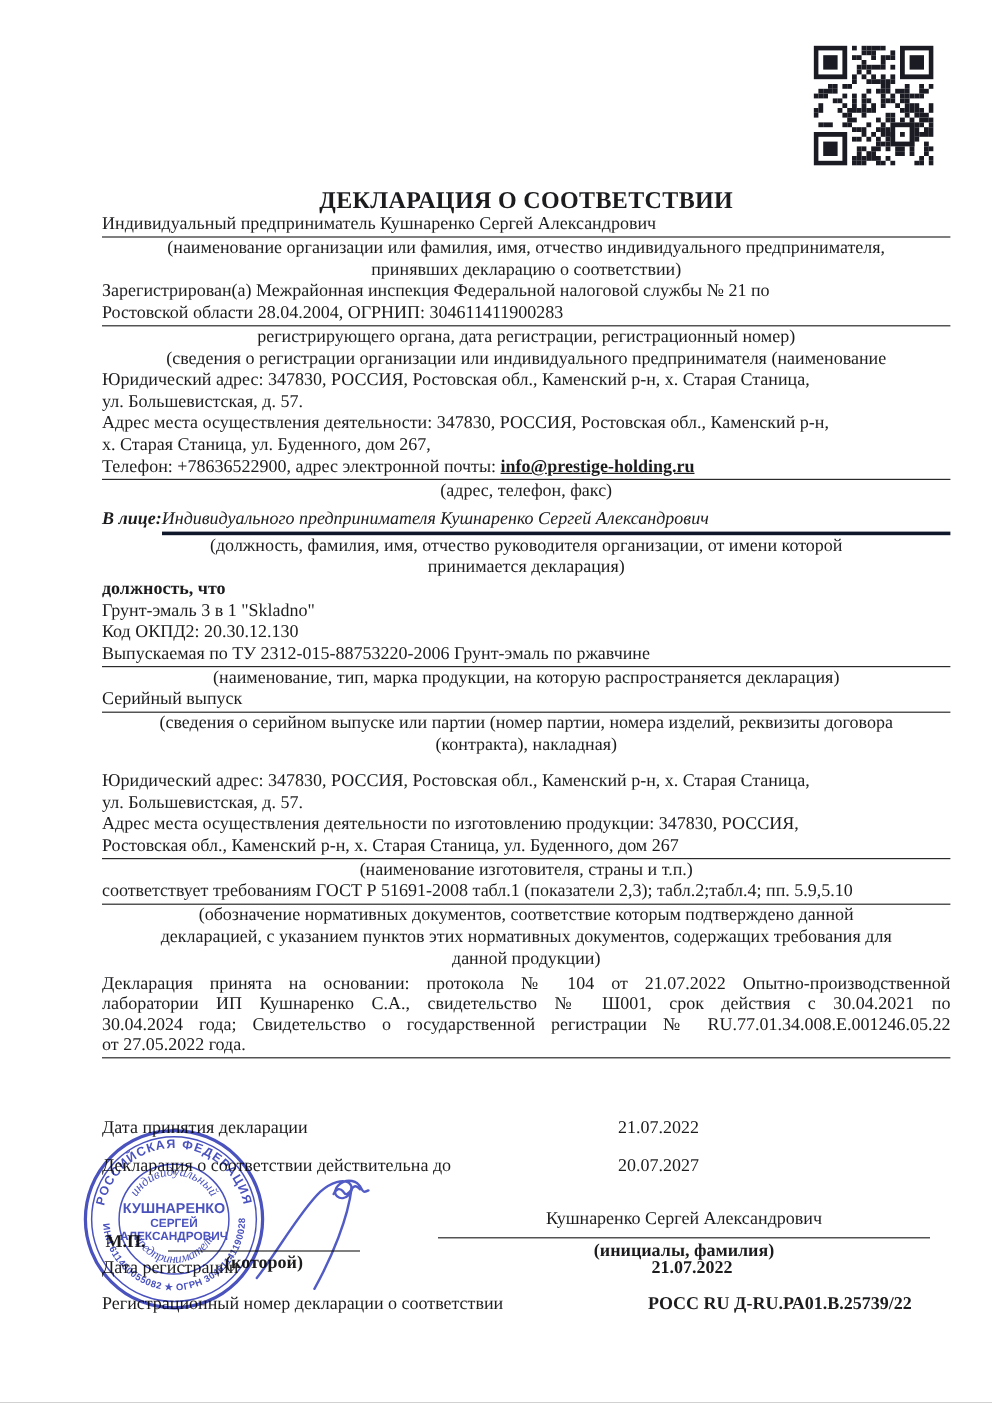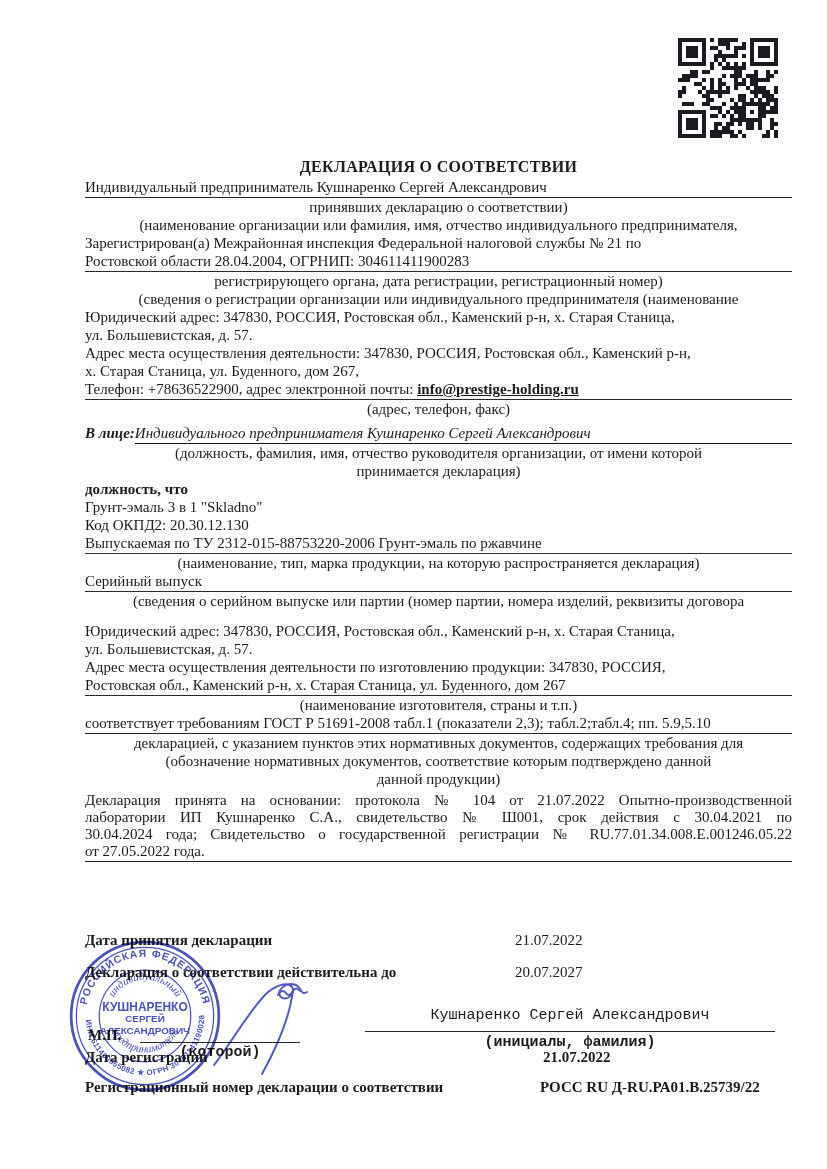--- a/index.html
+++ b/index.html
@@ -3,38 +3,38 @@
 <meta charset="utf-8">
 <style>
   html,body{margin:0;padding:0;background:#888;}
   .page{
     position:relative;width:827px;height:1169px;background:#ffffff;
     margin:0 auto;overflow:hidden;
     font-family:"Liberation Serif","DejaVu Serif",serif;
     color:#1c1c1e;font-size:15px;line-height:18px;
   }
   .content{position:absolute;left:85px;top:156px;width:707px;}
-  .doc-title{font-weight:bold;font-size:16px;text-align:center;line-height:22px;letter-spacing:.3px;}
+  .doc-title{font-weight:bold;font-size:20px;text-align:center;line-height:22px;letter-spacing:.3px;}
   .line{line-height:18px;white-space:nowrap;}
   .uline{border-bottom:1px solid #2b2b2b;padding-bottom:1px;line-height:18px;white-space:nowrap;}
   .hint{text-align:center;line-height:18px;}
   .b{font-weight:bold;}
   .jline{text-align:justify;text-align-last:justify;line-height:17px;}
   .lastjust{line-height:17px;}
   .gap6{height:6px;}
   .gap12{height:12px;}
   .gap4{height:4px;}
   .email{text-decoration:underline;font-weight:bold;}
   .flexline{display:flex;white-space:nowrap;font-style:italic;}
-  .flexline .fill{flex:1;border-bottom:1px solid #0f172a;padding-bottom:1px;}
+  .flexline .fill{flex:1;border-bottom:3px solid #0f172a;padding-bottom:1px;}
   
   .abs{position:absolute;}
-  .row-label{font-weight:bold;margin-top:35px;}
+  .row-label{font-weight:normal;margin-top:35px;}
   .row-value{position:absolute;top:0;}
-  .name-box{position:absolute;text-align:center;font-family:Liberation Mono, monospace;}
+  .name-box{position:absolute;text-align:center;}
   .rule{position:absolute;border-top:1px solid #2b2b2b;height:0;}
   
   .stamp{position:absolute;left:67px;top:938px;width:156px;height:156px;
          mix-blend-mode:multiply;opacity:.92;}
   .signature{position:absolute;left:206px;top:973px;width:112px;height:104px;
          mix-blend-mode:multiply;}
   .qr{position:absolute;left:678px;top:38px;width:100px;height:100px;}
 </style>
 </head>
 <body>
@@ -266,22 +266,22 @@
       <rect x="64" y="64" width="20" height="20" fill="#1b1b24"></rect>
       <rect x="68" y="68" width="12" height="12" fill="#fff"></rect>
       <rect x="72" y="72" width="4" height="4" fill="#1b1b24"></rect>
     </svg>
 
   <div class="content">
 
     <div class="doc-title">ДЕКЛАРАЦИЯ О СООТВЕТСТВИИ</div>
 
     <div class="uline">Индивидуальный предприниматель Кушнаренко Сергей Александрович</div>
+    <div class="hint">(наименование организации или фамилия, имя, отчество индивидуального предпринимателя,</div>
     <div class="hint">принявших декларацию о соответствии)</div>
-    <div class="hint">(наименование организации или фамилия, имя, отчество индивидуального предпринимателя,</div>
 
     <div class="line">Зарегистрирован(а) Межрайонная инспекция Федеральной налоговой службы № 21 по</div>
     <div class="uline">Ростовской области 28.04.2004, ОГРНИП: 304611411900283</div>
     <div class="hint">регистрирующего органа, дата регистрации, регистрационный номер)</div>
     <div class="hint">(сведения о регистрации организации или индивидуального предпринимателя (наименование</div>
 
     <div class="line">Юридический адрес: 347830, РОССИЯ, Ростовская обл., Каменский р-н, х. Старая Станица,</div>
     <div class="line">ул. Большевистская, д. 57.</div>
     <div class="line">Адрес места осуществления деятельности: 347830, РОССИЯ, Ростовская обл., Каменский р-н,</div>
     <div class="line">х. Старая Станица, ул. Буденного, дом 267,</div>
@@ -298,32 +298,33 @@
     <div class="hint">принимается декларация)</div>
 
     <div class="line b">должность, что</div>
     <div class="line">Грунт-эмаль 3 в 1 "Skladno"</div>
     <div class="line">Код ОКПД2: 20.30.12.130</div>
     <div class="uline">Выпускаемая по ТУ 2312-015-88753220-2006 Грунт-эмаль по ржавчине</div>
     <div class="hint">(наименование, тип, марка продукции, на которую распространяется декларация)</div>
 
     <div class="uline">Серийный выпуск</div>
     <div class="hint">(сведения о серийном выпуске или партии (номер партии, номера изделий, реквизиты договора</div>
+    <div class="hint">(контракта), накладная)</div>
 
     <div class="gap12"></div>
 
     <div class="line">Юридический адрес: 347830, РОССИЯ, Ростовская обл., Каменский р-н, х. Старая Станица,</div>
     <div class="line">ул. Большевистская, д. 57.</div>
     <div class="line">Адрес места осуществления деятельности по изготовлению продукции: 347830, РОССИЯ,</div>
     <div class="uline">Ростовская обл., Каменский р-н, х. Старая Станица, ул. Буденного, дом 267</div>
     <div class="hint">(наименование изготовителя, страны и т.п.)</div>
 
     <div class="uline">соответствует требованиям ГОСТ Р 51691-2008 табл.1 (показатели 2,3); табл.2;табл.4; пп. 5.9,5.10</div>
+    <div class="hint">(обозначение нормативных документов, соответствие которым подтверждено данной</div>
     <div class="hint">декларацией, с указанием пунктов этих нормативных документов, содержащих требования для</div>
-    <div class="hint">(обозначение нормативных документов, соответствие которым подтверждено данной</div>
     <div class="hint">данной продукции)</div>
 
     <div class="gap4"></div>
 
     <div class="jline">Декларация принята на основании: протокола № 104 от 21.07.2022 Опытно-производственной</div>
     <div class="jline">лаборатории ИП Кушнаренко С.А., свидетельство № Ш001, срок действия с 30.04.2021 по</div>
     <div class="jline">30.04.2024 года; Свидетельство о государственной регистрации № RU.77.01.34.008.Е.001246.05.22</div>
     <div class="uline lastjust">от 27.05.2022 года.</div>
   </div>
 

